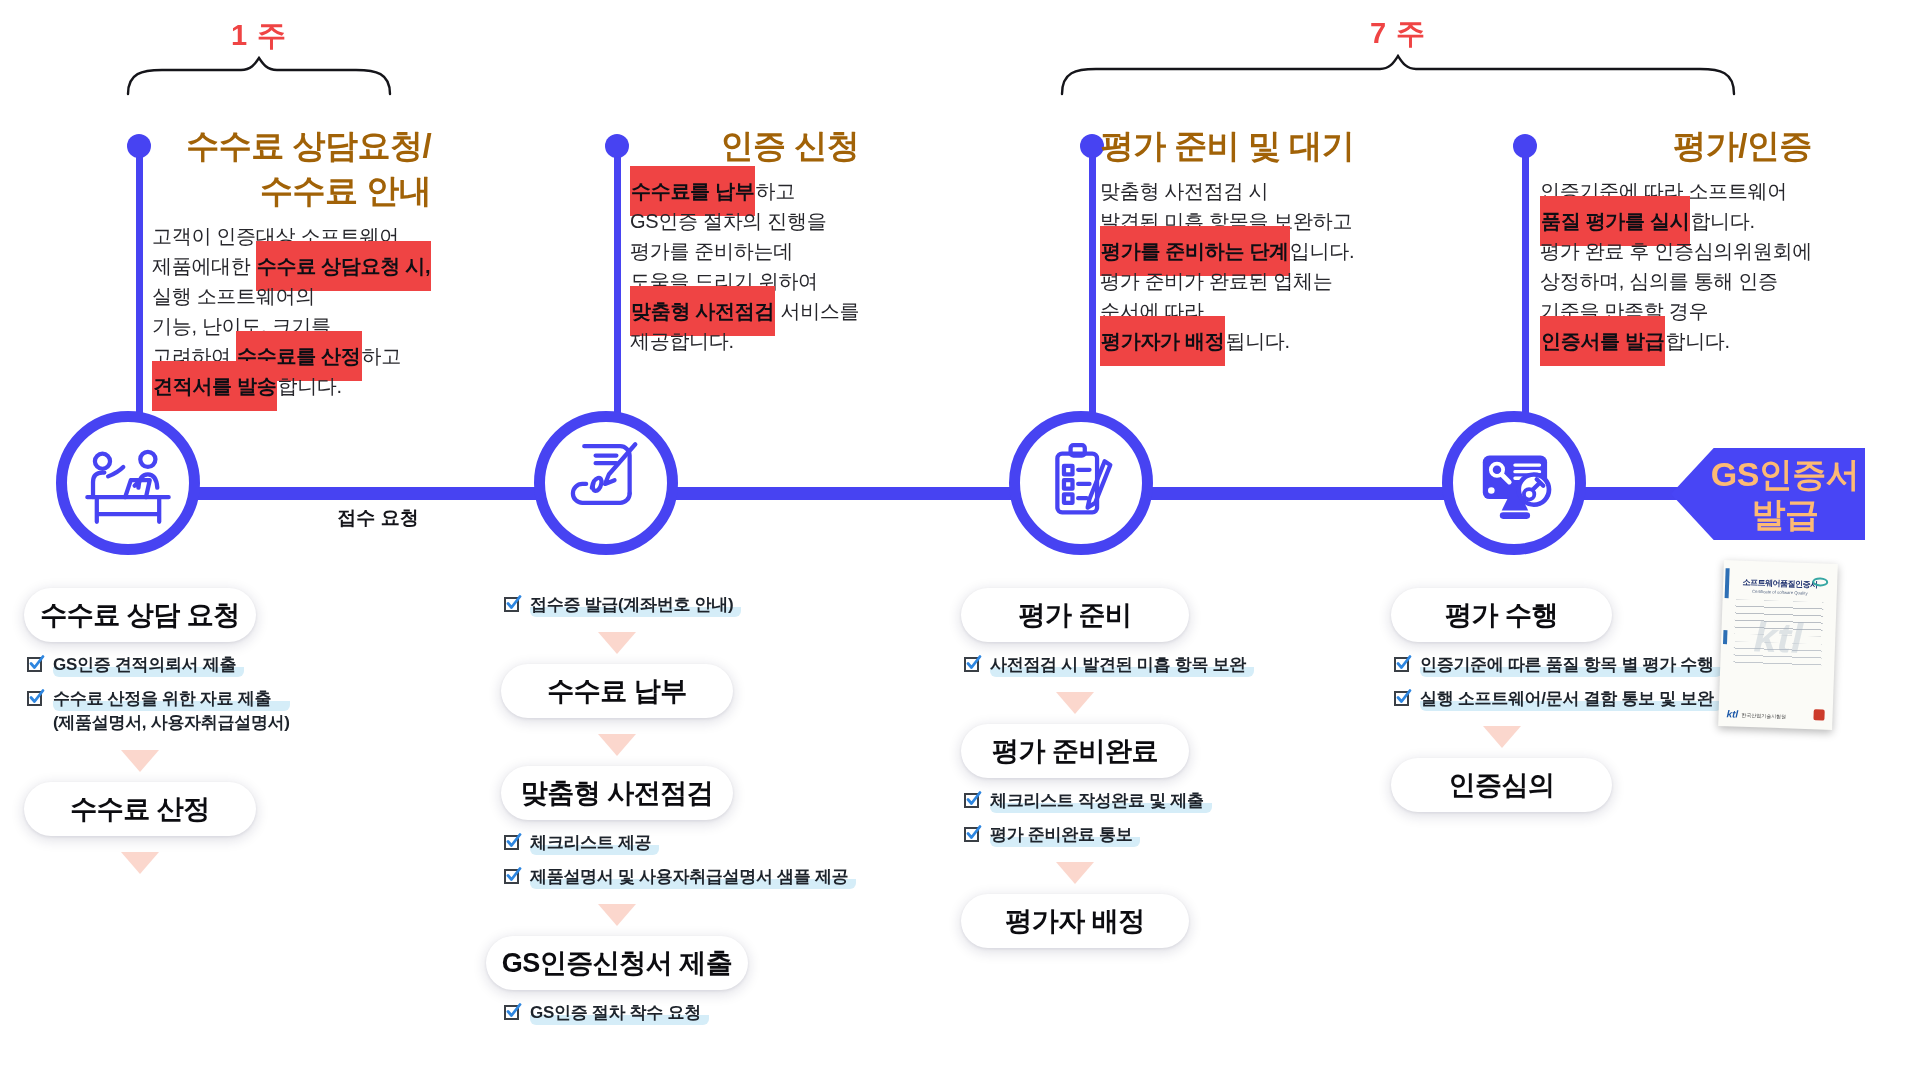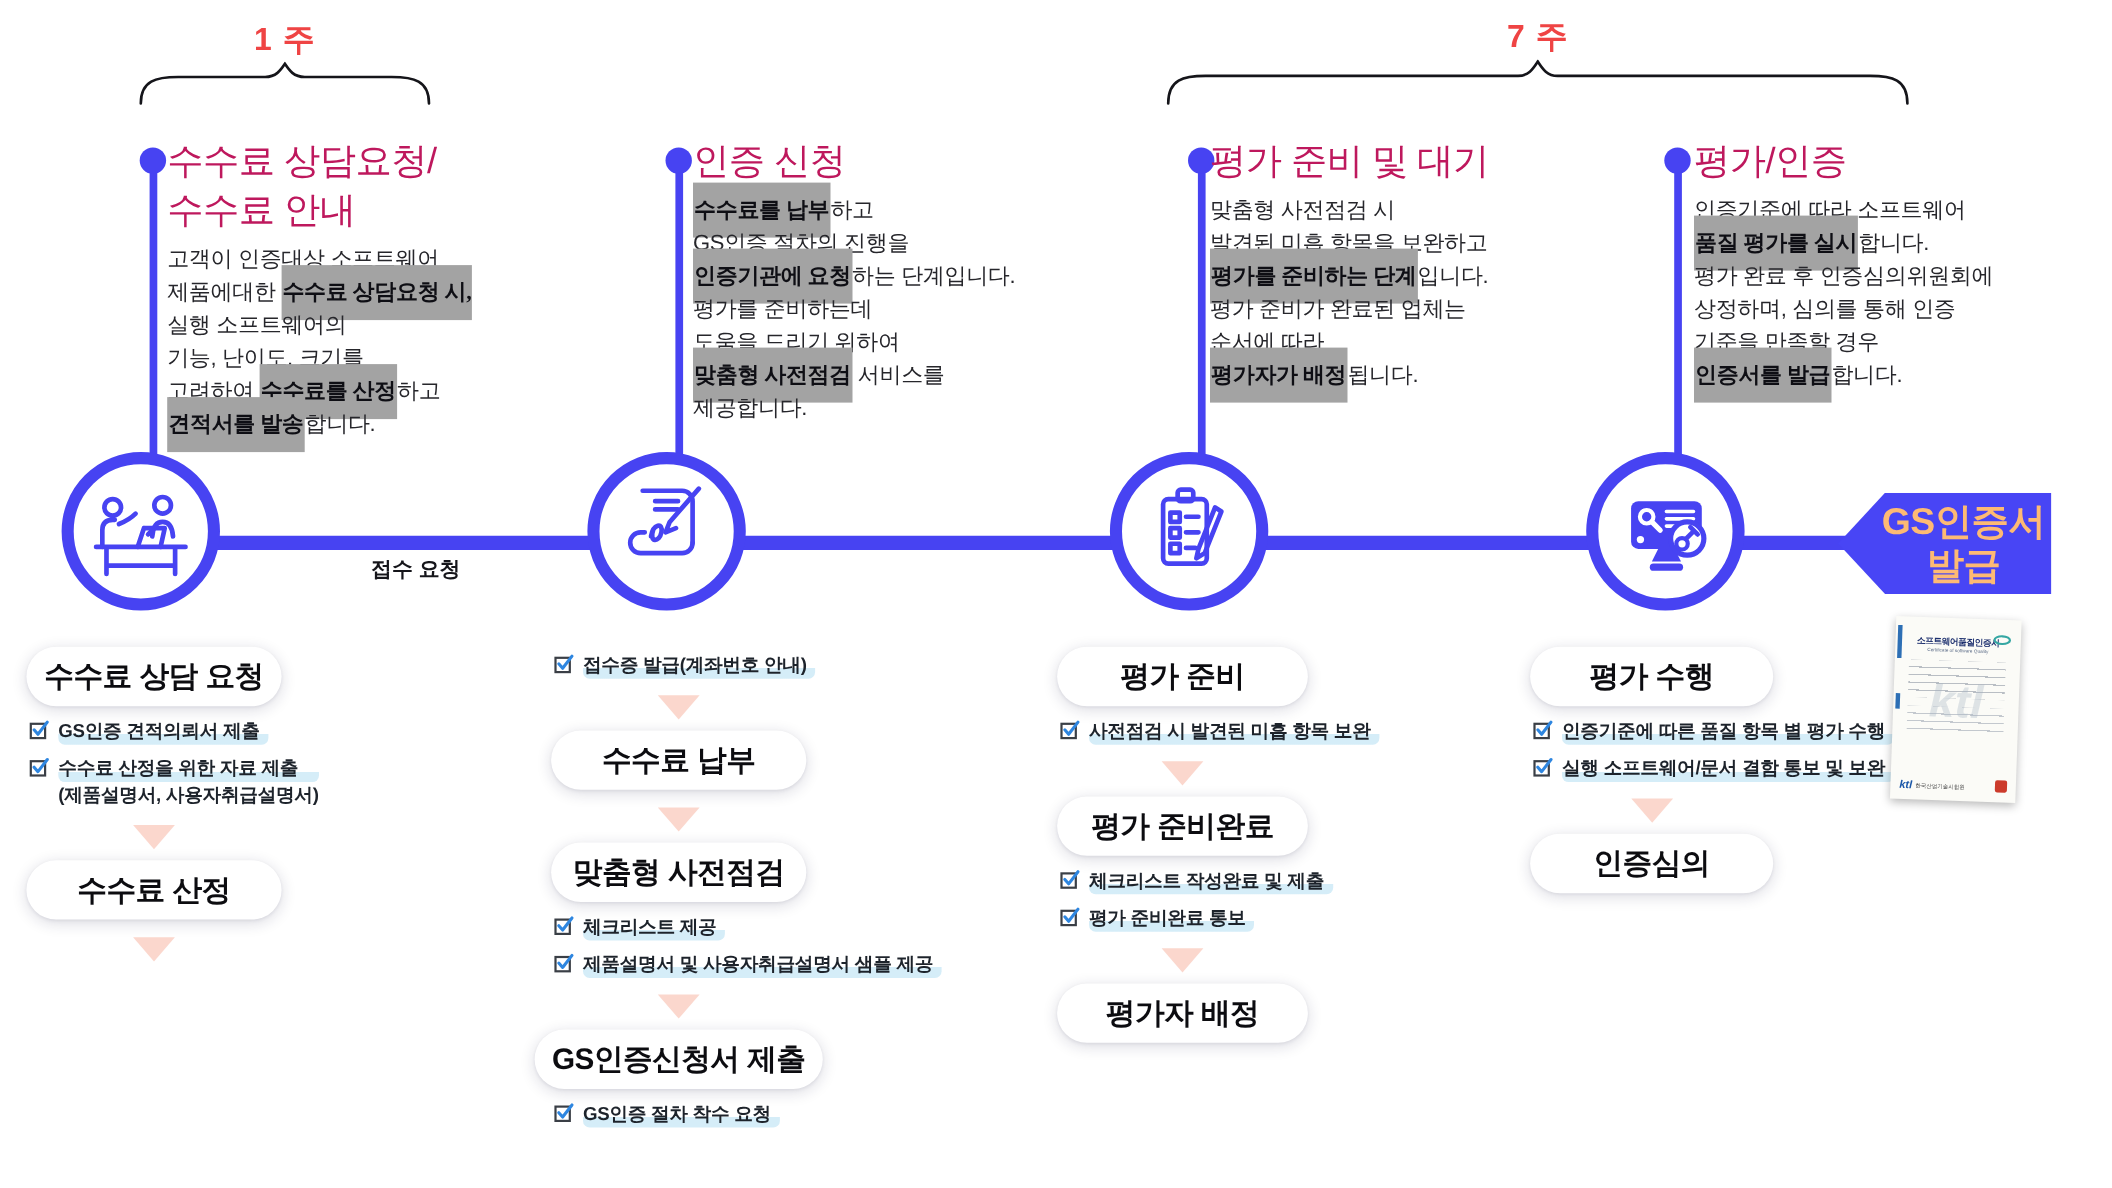--- a/index.html
+++ b/index.html
@@ -20,24 +20,24 @@
   .b1{left:127px}.b2{left:605px}.b3{left:1080px}.b4{left:1513px}
 
   .circle { position:absolute; top:411px; width:144px; height:144px; background:#fff; border:11px solid #4743F2;
     border-radius:50%; z-index:2; display:flex; align-items:center; justify-content:center; }
   .ci1{left:56px}.ci2{left:534px}.ci3{left:1009px}.ci4{left:1442px}
   .circle svg { width:104px; height:104px; }
 
   
   .column { position:absolute; top:123px; z-index:2; }
   .c1{left:152px}.c2{left:630px}.c3{left:1100px}.c4{left:1540px}
-  .col-hdr div { font-size:33px; font-weight:400; color:#be185d; line-height:45px; letter-spacing:-0.5px; }
+  .col-hdr div { font-size:33px; font-weight:700; color:#a16207; line-height:45px; letter-spacing:-0.5px;text-align:right; }
   .col-body { margin-top:8px; }
   .bline { font-size:20px; line-height:30px; color:#26262b; letter-spacing:-0.3px; white-space:nowrap; }
-  .hl { background:#a3a3a3; font-weight:700; color:#0e0e14; padding:14px 1px;font-family:Liberation Serif, serif; }
+  .hl { background:#ef4444; font-weight:700; color:#0e0e14; padding:14px 1px; }
 
   
   .flow { position:absolute; top:588px; display:flex; flex-direction:column; align-items:center; z-index:2; }
   .f1{left:24px;width:232px}.f2{left:501px;width:232px}.f3{left:961px;width:228px}.f4{left:1391px;width:221px}
   .pill { min-width:100%; width:max-content; height:54px; line-height:54px; padding:0 16px; background:#fff;
     border-radius:27px; text-align:center; font-size:27px; font-weight:700; color:#0c0c10; letter-spacing:-0.5px;
     box-shadow:0 3px 14px rgba(25,25,70,.16), 0 1px 3px rgba(25,25,70,.08); margin-bottom:6px; }
   .check { align-self:flex-start; display:flex; gap:8px; margin:5px 0 5px 2px; white-space:nowrap; }
   .check svg { flex-shrink:0; margin-top:1px; }
   .ctext { display:flex; flex-direction:column; }
@@ -153,21 +153,20 @@
         <div class="bline"><span class="hl">견적서를 발송</span><span>합니다.</span></div>
       </div>
   </div>
   <div class="column c2">
     <div class="col-hdr">
         <div>인증 신청</div>
       </div>
     <div class="col-body">
         <div class="bline"><span class="hl">수수료를 납부</span><span>하고</span></div>
         <div class="bline"><span>GS인증 절차의 진행을</span></div>
-        <div class="bline"><span class="hl">인증기관에 요청</span><span>하는 단계입니다.</span></div>
         <div class="bline"><span>평가를 준비하는데</span></div>
         <div class="bline"><span>도움을 드리기 위하여</span></div>
         <div class="bline"><span class="hl">맞춤형 사전점검</span><span> 서비스를</span></div>
         <div class="bline"><span>제공합니다.</span></div>
       </div>
   </div>
   <div class="column c3">
     <div class="col-hdr">
         <div>평가 준비 및 대기</div>
       </div>

